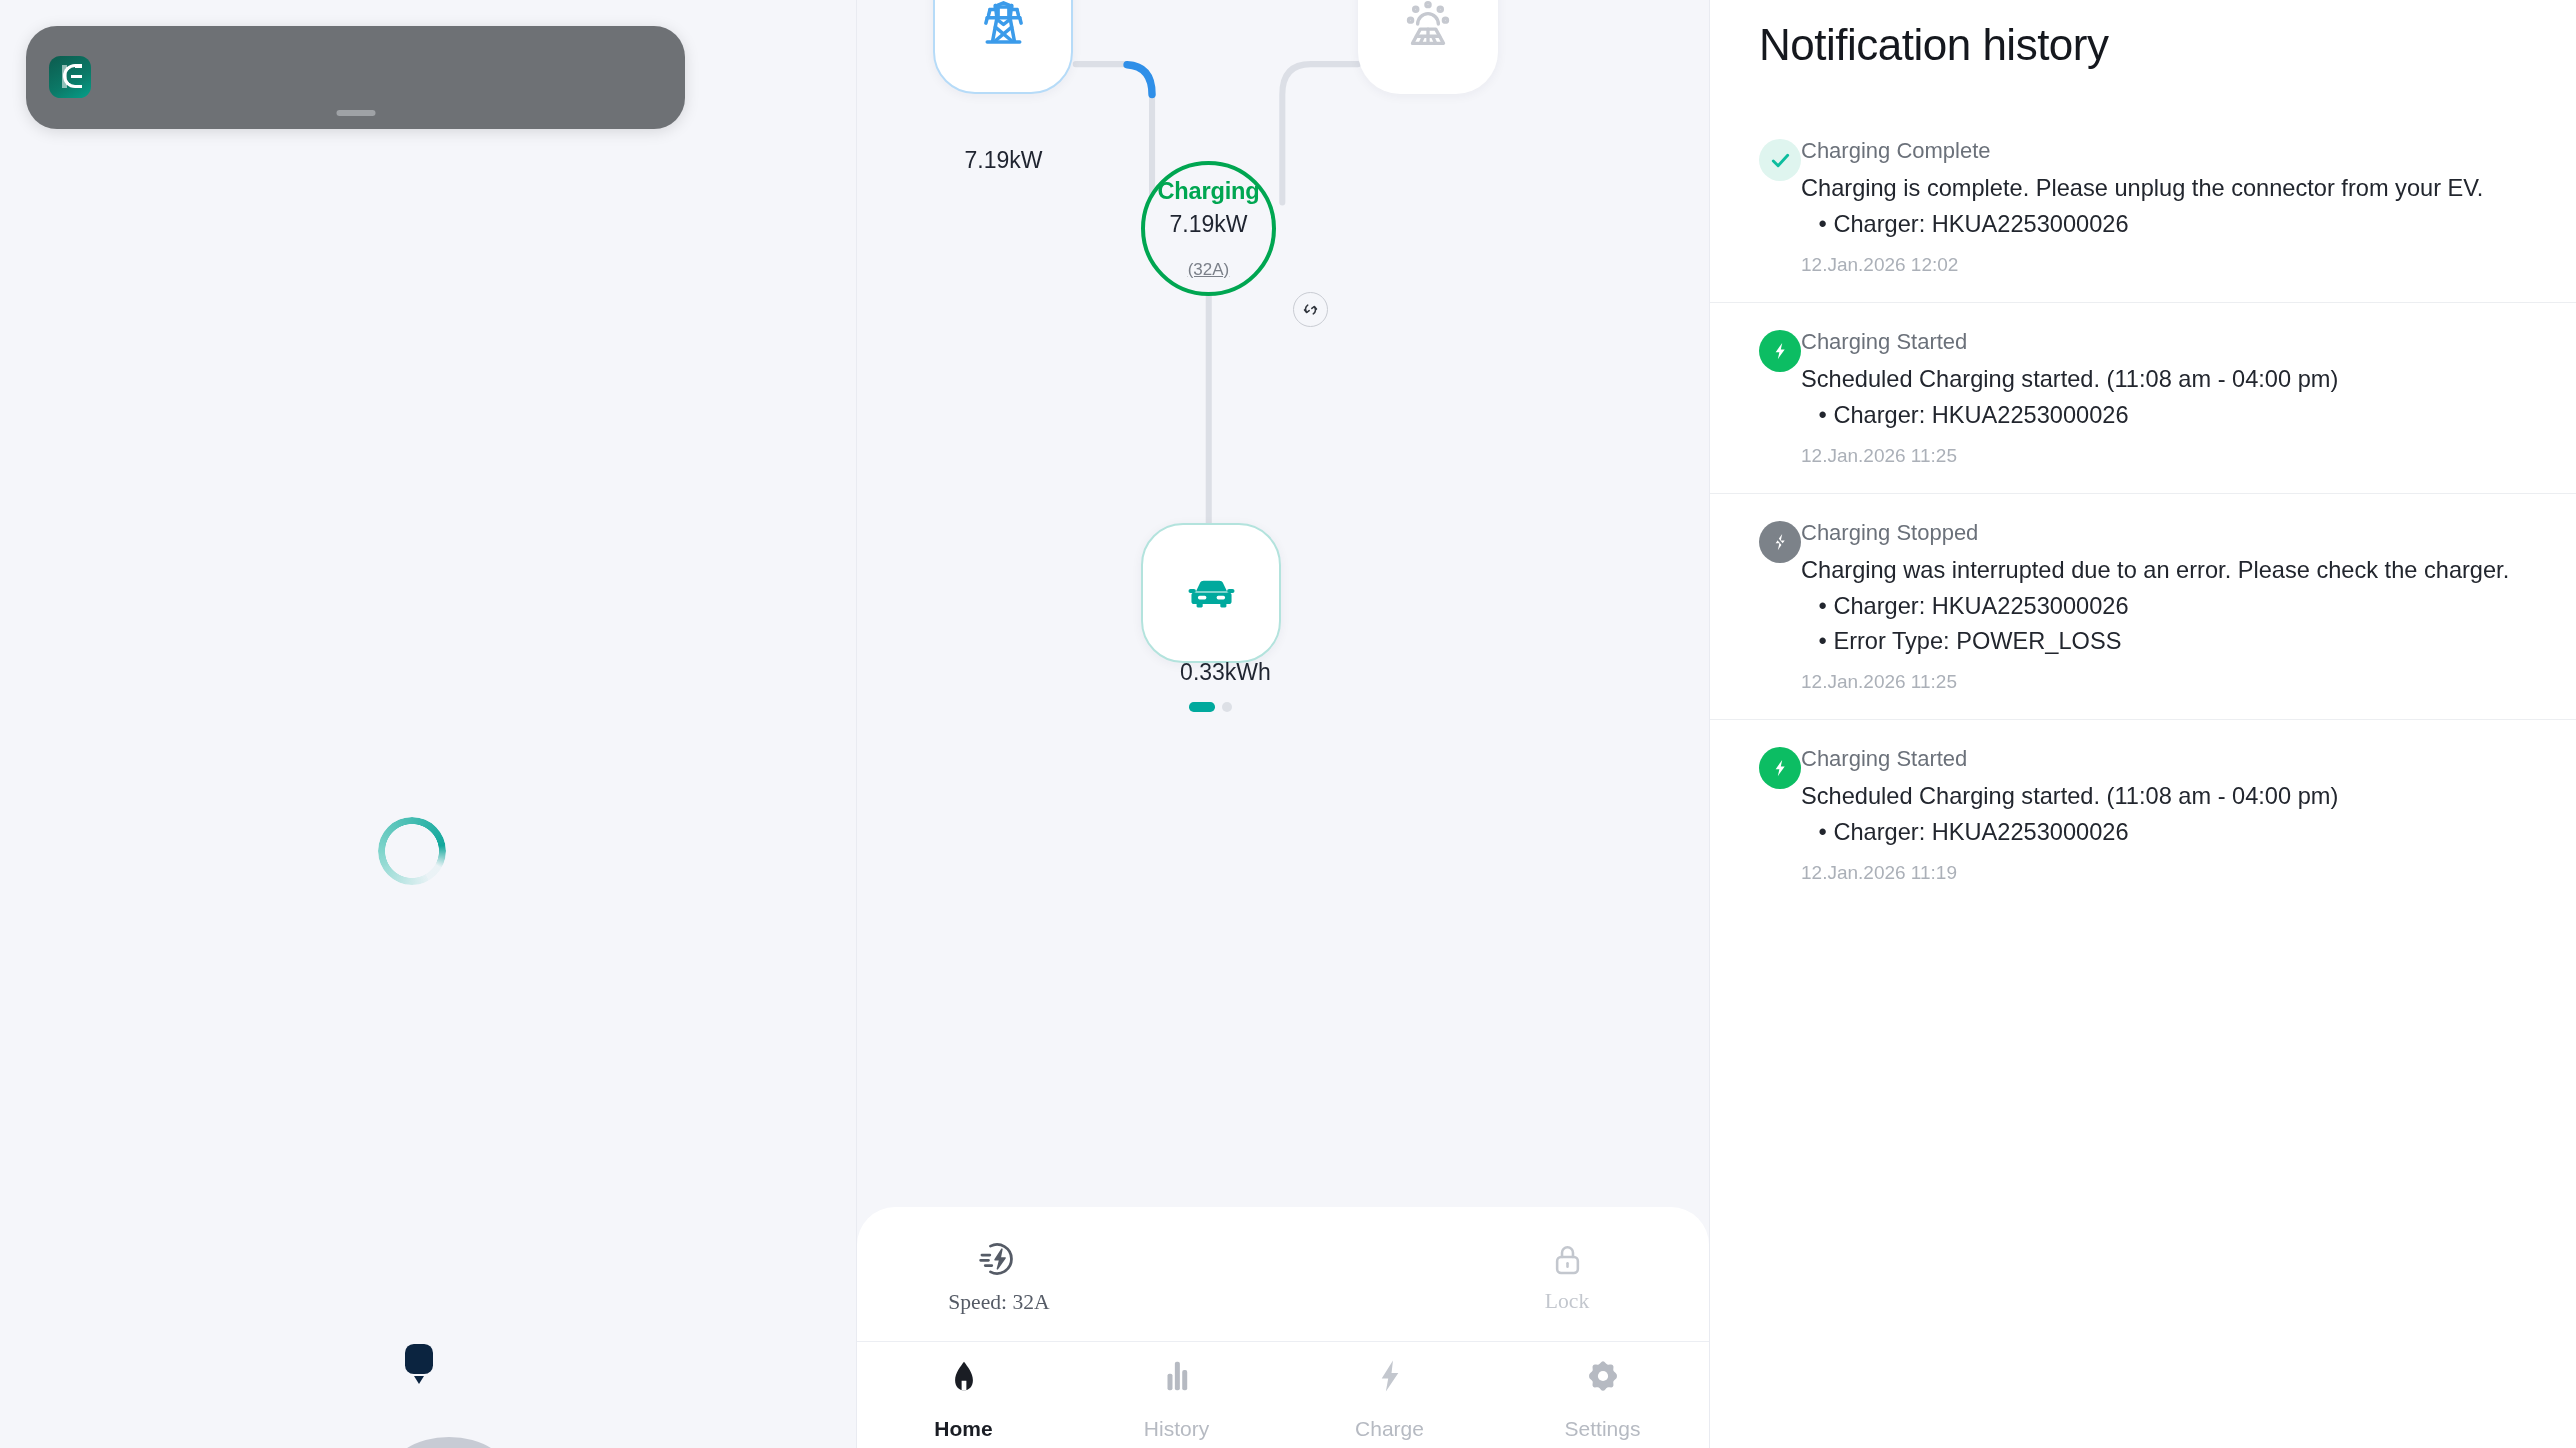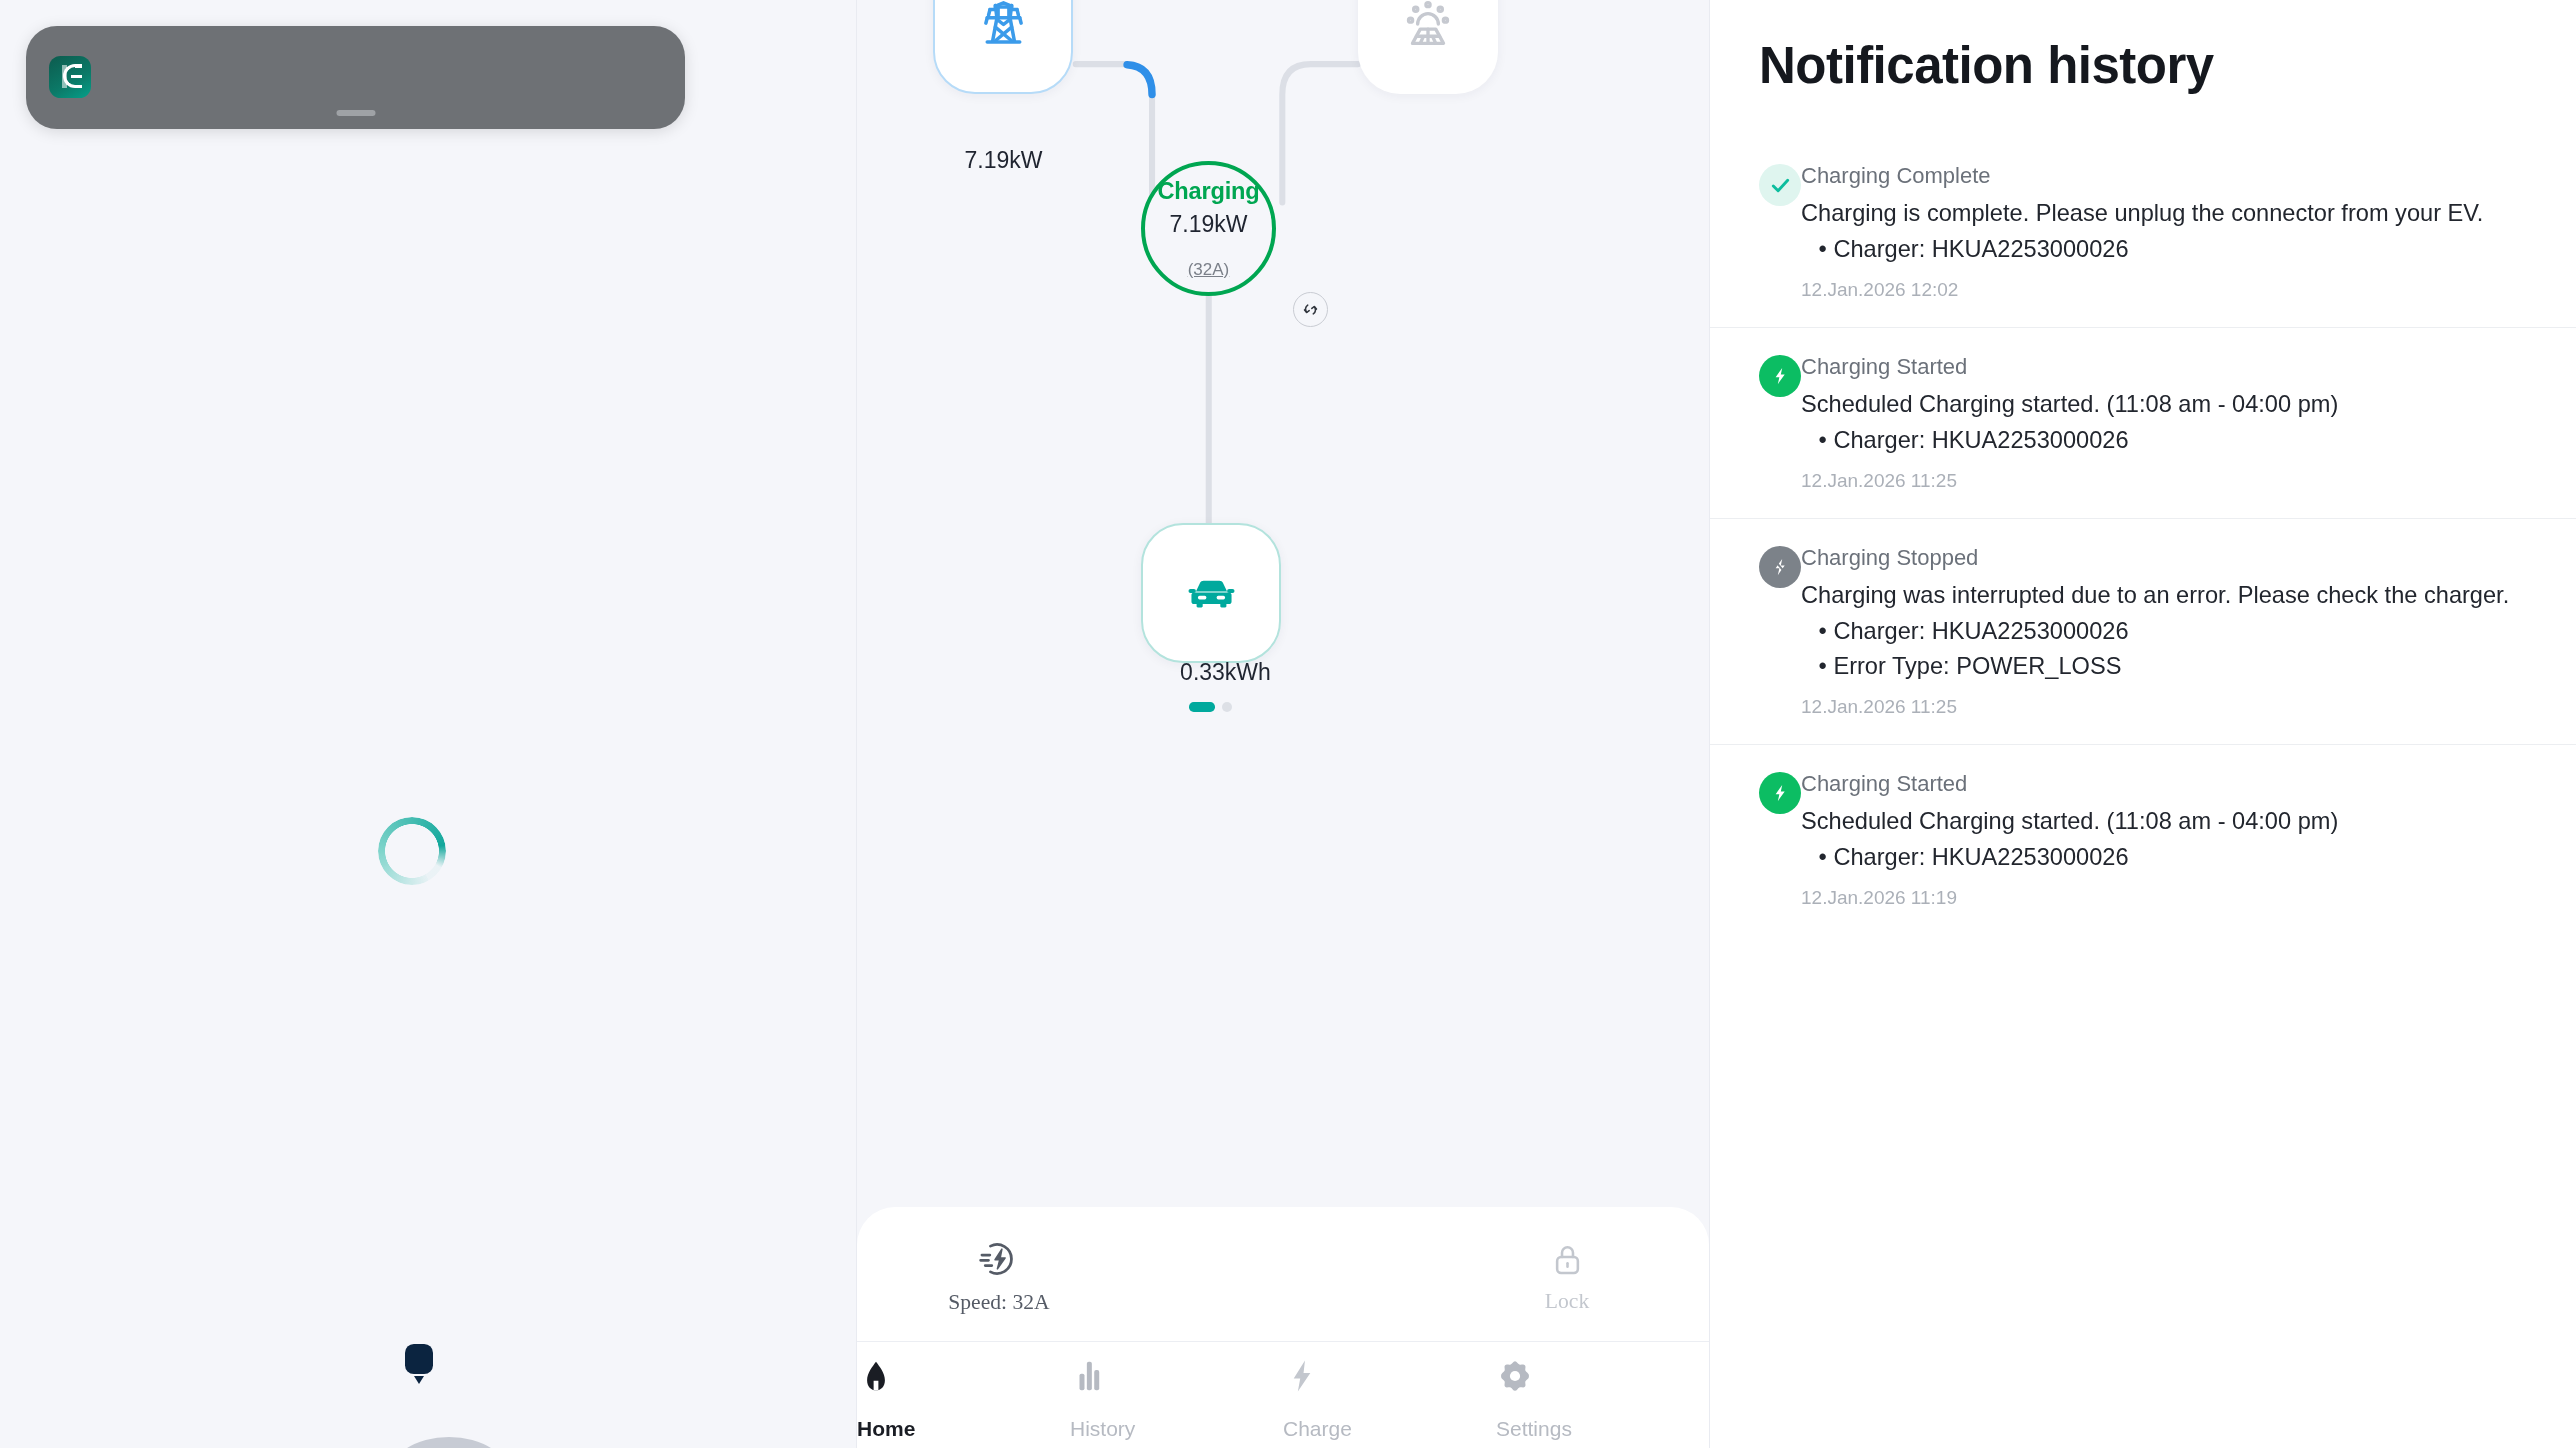--- a/index.html
+++ b/index.html
@@ -244,38 +244,38 @@
   .tab-bar {
     position: absolute;
     left: 0; bottom: 0;
     width: 100%; height: 108px;
     background: #ffffff;
     border-top: 1.4px solid #eceef3;
     display: flex; align-items: center;
   }
   .tab {
     flex: 1;
-    display: flex; flex-direction: column; gap: 22px;
+    display: flex; flex-direction: column; align-items: center; gap: 22px;
     padding-top: 6.8px;
   }
   .tab-label { font-size: 21px; color: #b6bac2; }
   .tab.active .tab-label { color: #1a1d24; font-weight: 700; }
 
   
   .right-panel {
     position: relative;
     flex: 1;
     height: 1449px;
     background: #ffffff;
     overflow: hidden;
   }
   .notif-title {
-    font-size: 51px; font-weight: 700; color: #15181e;
+    font-size: 44px; font-weight: 400; color: #15181e;
     letter-spacing: -0.5px;
-    padding: 36px 0 0 49px;
+    padding: 20px 0 0 49px;
   }
   .notif-list { margin-top: 42px; }
   .notif-item {
     display: flex;
     padding: 26px 45px 26px 49px;
     border-top: 1.4px solid #eceef1;
   }
   .notif-item:first-child { border-top: none; }
   .notif-badge {
     flex: 0 0 42px;

